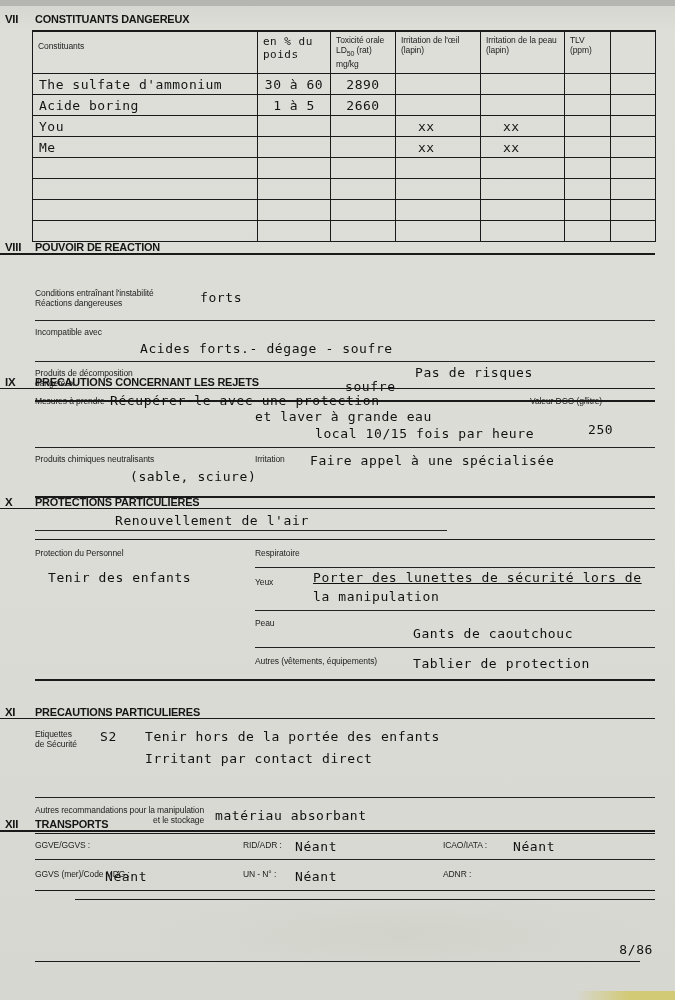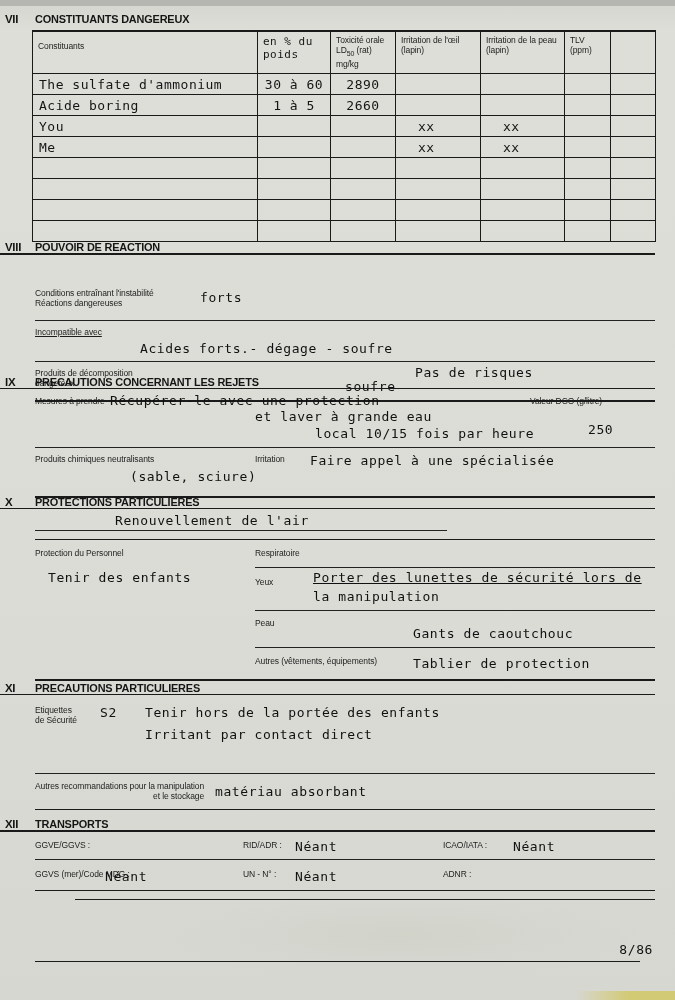--- a/index.html
+++ b/index.html
@@ -187,21 +187,21 @@
     </div>
     <div class="sec-body">
       <div class="row hair" style="height:38px;margin-top:27px;">
         <div class="lbl abs" style="top:6px;left:0;">
           <div>Conditions entraînant l'instabilité</div>
           <div>Réactions dangereuses</div>
         </div>
         <div class="typed abs" style="top:8px;left:165px;">forts</div>
       </div>
       <div class="row hair" style="height:40px;">
-        <div class="lbl abs" style="top:6px;left:0;text-decoration:underline;">Incompatible avec</div>
+        <div class="lbl abs" style="top:6px;left:0;">Incompatible avec</div>
         <div class="typed abs" style="top:20px;left:105px;">Acides forts.- dégage  - soufre</div>
       </div>
       <div class="row rule2" style="height:38px;">
         <div class="lbl abs" style="top:6px;left:0;">
           <div>Produits de décomposition</div>
           <div>dangereux</div>
         </div>
         <div class="typed abs" style="top:3px;left:380px;">Pas de risques</div>
         <div class="typed abs" style="top:17px;left:310px;">soufre</div>
       </div>
@@ -263,21 +263,21 @@
           <div class="row" style="height:31px;">
             <div class="lbl abs" style="top:8px;left:0;">Autres (vêtements, équipements)</div>
             <div class="typed abs" style="top:8px;left:158px;">Tablier de protection</div>
           </div>
         </div>
       </div>
     </div>
   </div>
 
   <div class="sec" style="top:682px;">
-    <div class="sec-head rule" style="margin-right:20px;">
+    <div class="sec-head rule" style="margin-right:20px;margin-top:24px;">
       <div class="roman">XI</div>
       <div class="sec-title">PRECAUTIONS PARTICULIERES</div>
     </div>
     <div class="sec-body">
       <div class="row hair" style="height:78px;">
         <div class="lbl abs" style="top:10px;left:0;">
           <div>Etiquettes</div>
           <div>de Sécurité</div>
         </div>
         <div class="typed abs" style="top:10px;left:65px;">S2</div>

